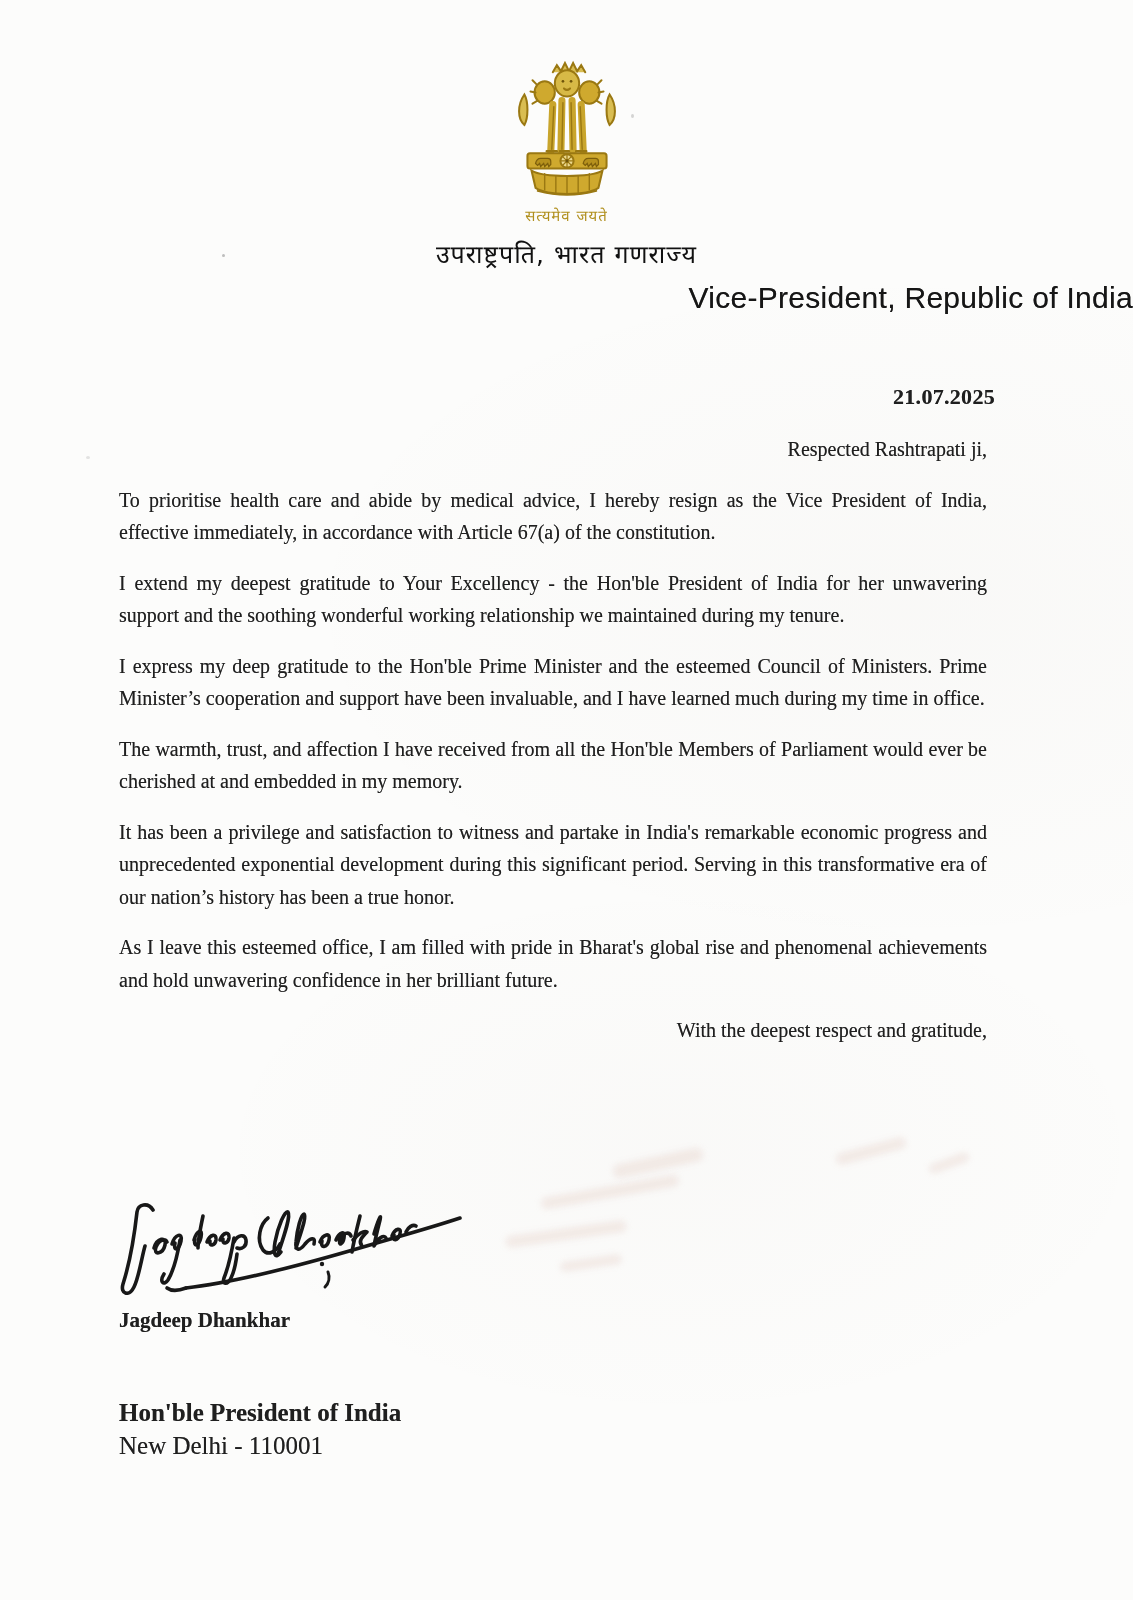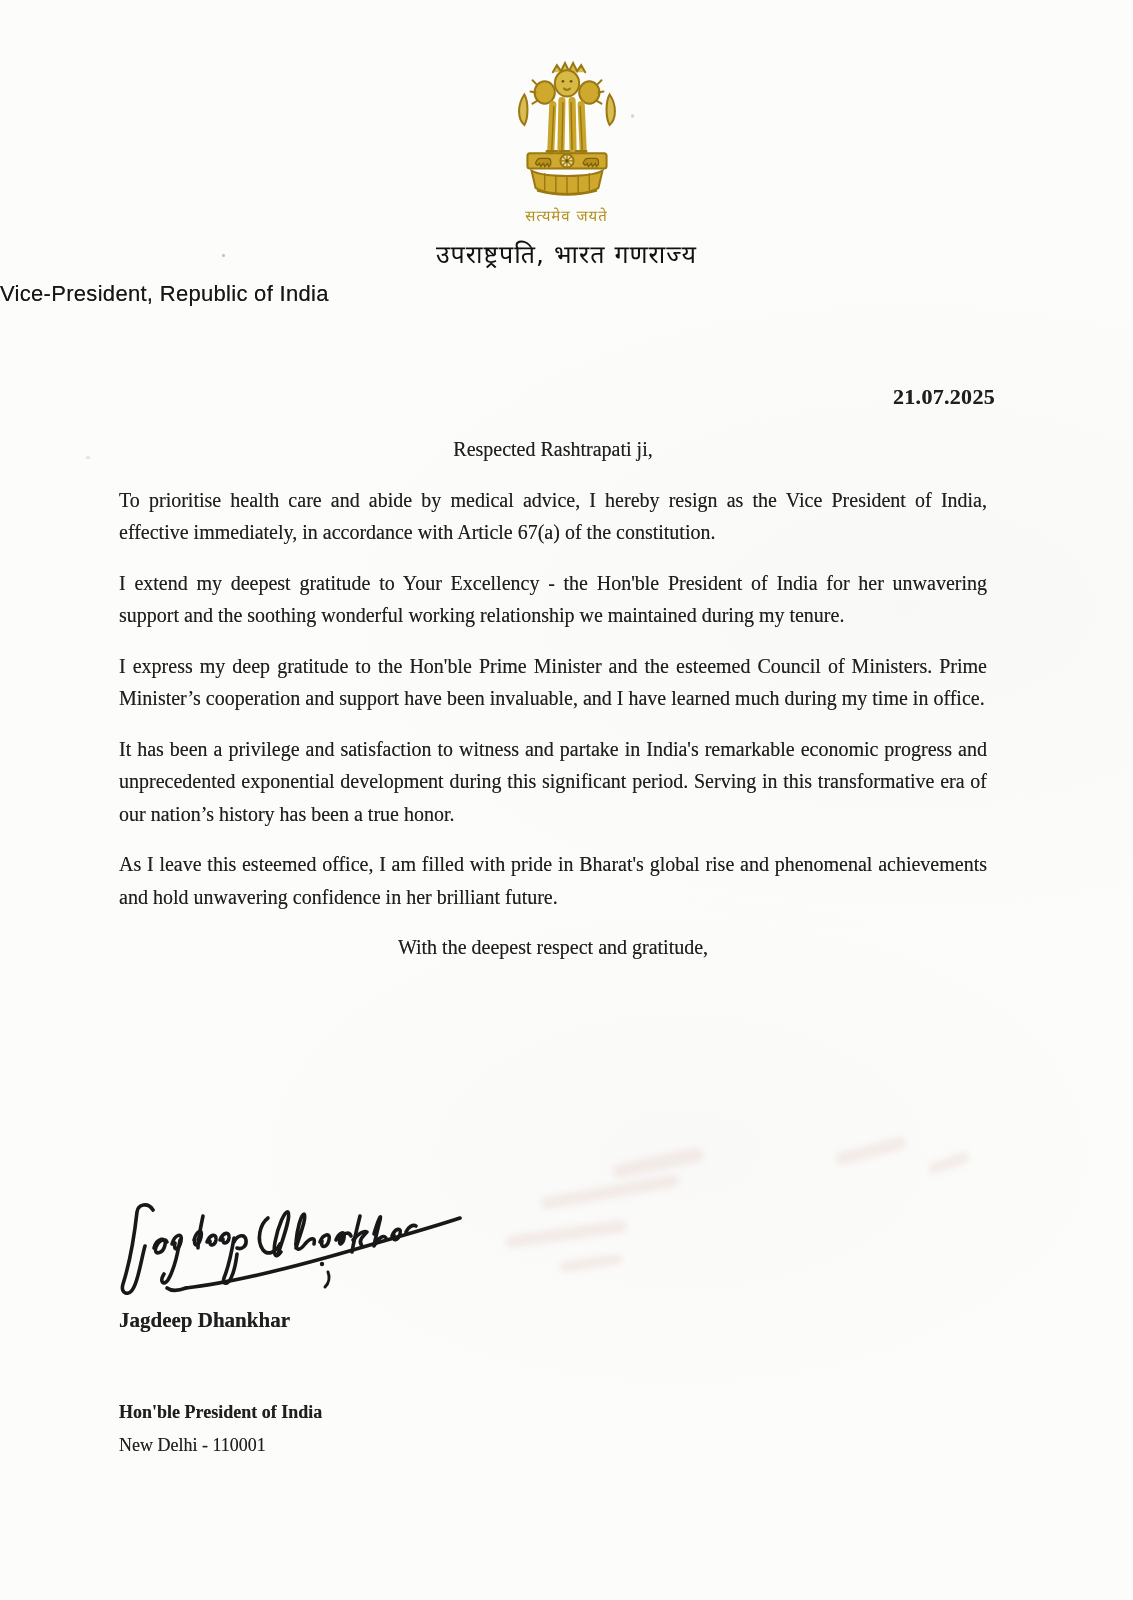--- a/index.html
+++ b/index.html
@@ -43,23 +43,23 @@
     text-align: center;
     font-family: "DejaVu Sans", sans-serif;
     font-size: 25px;
     font-weight: 500;
     color: #111;
     letter-spacing: 1px;
   }
   .title-english {
     position: absolute;
     top: 281px; left: 0; right: 0;
-    text-align: left;
+    text-align: right;
     font-family: "Liberation Sans", sans-serif;
-    font-size: 22px;
+    font-size: 30px;
     font-weight: 400;
     color: #161616;
     letter-spacing: 0.3px;
     text-shadow: 0 0 0.5px rgba(0,0,0,0.6);
   }
 
   
   .date {
     position: absolute;
     top: 384px; right: 138px;
@@ -73,41 +73,41 @@
   
   .body {
     position: absolute;
     top: 433px; left: 119px;
     width: 868px;
     font-size: 20px;
     line-height: 32.5px;
     text-shadow: 0 0 0.4px rgba(0,0,0,0.5);
   }
   .body p { margin: 0 0 18px 0; text-align: justify; }
-  .body p.salutation, .body p.closing { text-align: center; }
+  .body p.salutation, .body p.closing { text-align: right; }
 
   
   .signature-svg {
     position: absolute;
     top: 1190px; left: 110px;
     filter: blur(0.3px);
   }
   .sig-name {
     position: absolute;
     top: 1308px; left: 119px;
     font-size: 21px;
     font-weight: bold;
     text-shadow: 0 0 0.4px rgba(0,0,0,0.55);
   }
 
   
   .addressee {
     position: absolute;
     top: 1396px; left: 119px;
-    font-size: 18px;
+    font-size: 25px;
     line-height: 33px;
     text-shadow: 0 0 0.4px rgba(0,0,0,0.5);
   }
   .addressee .bold { font-weight: bold; }
 
   
   .bleed {
     position: absolute;
     background: rgba(198,148,128,0.16);
     border-radius: 8px;
@@ -173,20 +173,21 @@
   <div class="title-hindi">उपराष्ट्रपति, भारत गणराज्य</div>
   <div class="title-english">Vice-President, Republic of India</div>
 
   <div class="date">21.07.2025</div>
 
   <div class="body">
     <p class="salutation">Respected Rashtrapati ji,</p>
     <p>To prioritise health care and abide by medical advice, I hereby resign as the Vice President of India, effective immediately, in accordance with Article 67(a) of the constitution.</p>
     <p>I extend my deepest gratitude to Your Excellency - the Hon'ble President of India for her unwavering support and the soothing wonderful working relationship we maintained during my tenure.</p>
     <p>I express my deep gratitude to the Hon'ble Prime Minister and the esteemed Council of Ministers. Prime Minister’s cooperation and support have been invaluable, and I have learned much during my time in office.</p>
+    <p>The warmth, trust, and affection I have received from all the Hon'ble Members of Parliament would ever be cherished at and embedded in my memory.</p>
     <p>It has been a privilege and satisfaction to witness and partake in India's remarkable economic progress and unprecedented exponential development during this significant period. Serving in this transformative era of our nation’s history has been a true honor.</p>
     <p>As I leave this esteemed office, I am filled with pride in Bharat's global rise and phenomenal achievements and hold unwavering confidence in her brilliant future.</p>
     <p class="closing">With the deepest respect and gratitude,</p>
   </div>
 
   <svg class="signature-svg" width="358" height="120" viewBox="0 0 358 120">
     <g fill="none" stroke="#181818" stroke-width="3.6" stroke-linecap="round" stroke-linejoin="round">
 
       <path d="M43,20 C38,12 28,14 27,22 C25,40 20,72 13,94 C10,104 19,107 24,97 C29,87 32,66 35,56"></path>
       <path d="M44,58 C47,48 57,46 55,55 C53,64 43,66 46,57 C49,50 55,48 57,52"></path>

